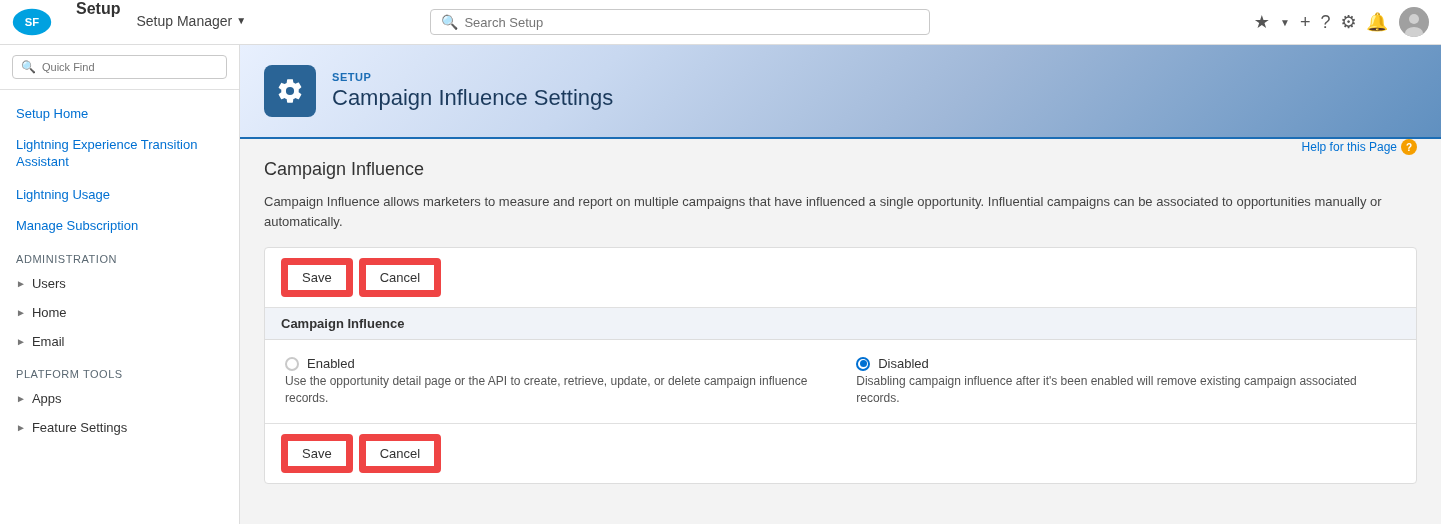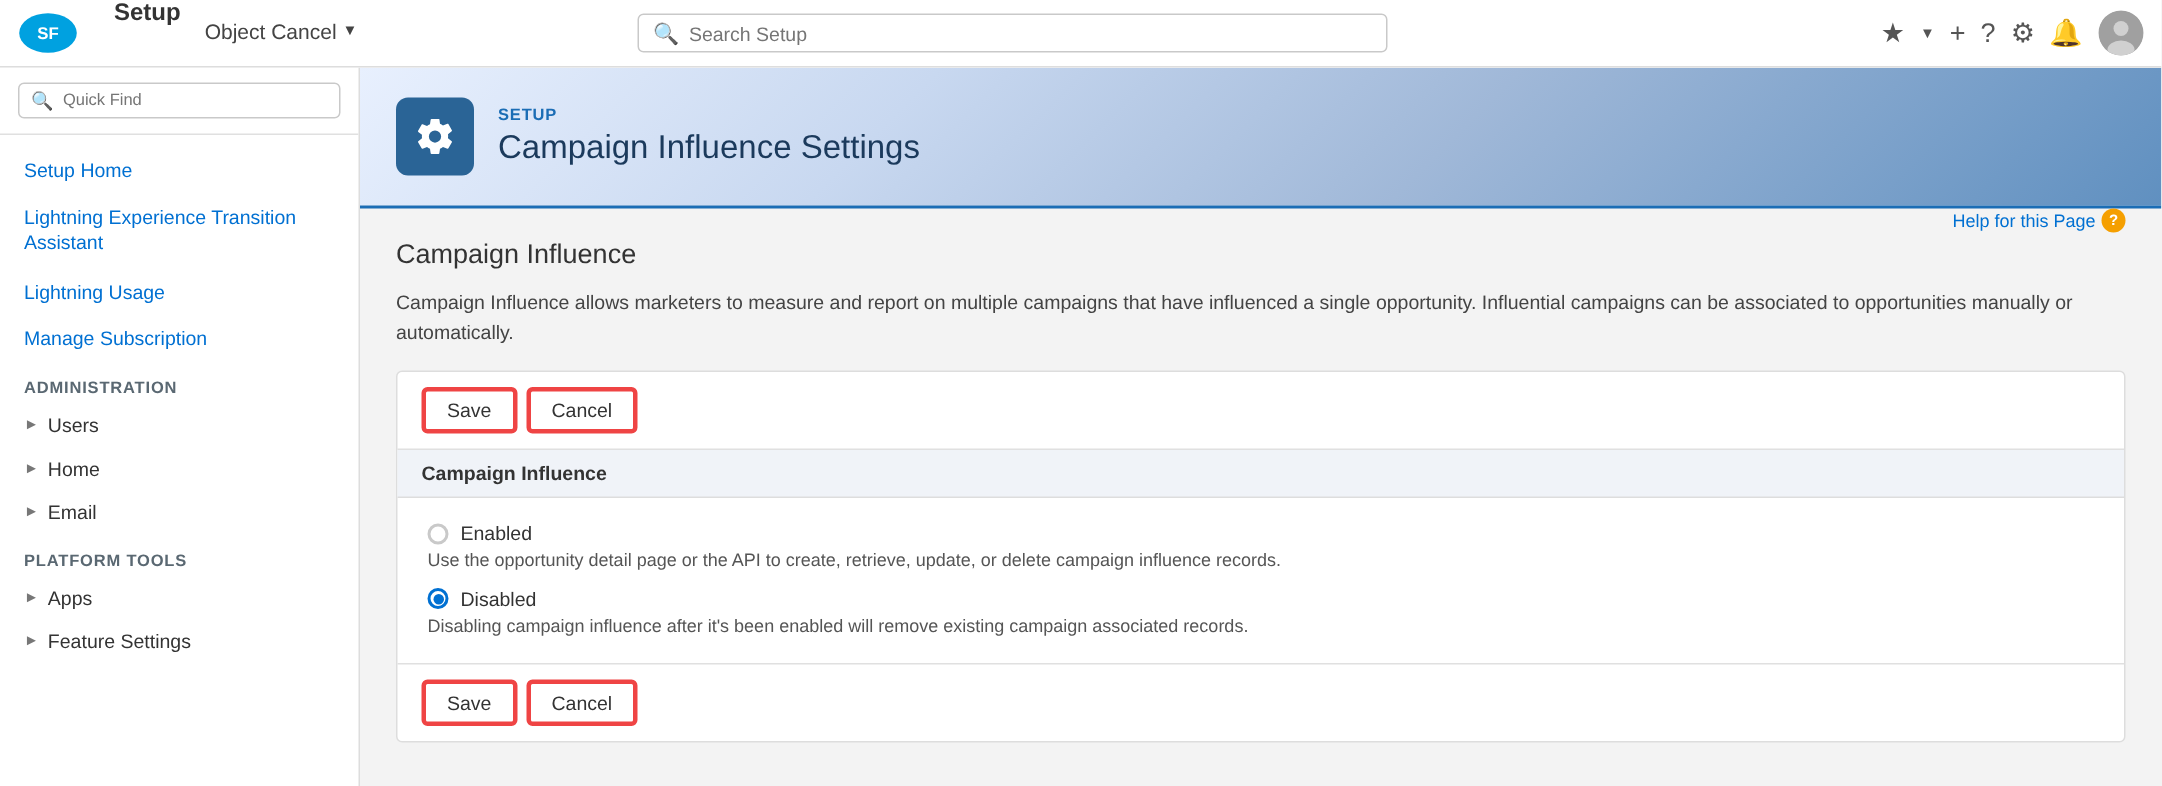--- a/index.html
+++ b/index.html
@@ -51,21 +51,21 @@
       display: flex; align-items: center; border: 1px solid #c9c9c9; border-radius: 4px;
       padding: 4px 8px; gap: 6px; background: #fff;
     }
     .sidebar-search-inner input { border: none; outline: none; font-size: 11px; flex: 1; }
     .sidebar-nav { padding: 8px 0; }
     .sidebar-item {
       padding: 8px 16px; font-size: 13px; color: #0070d2; cursor: pointer;
       display: block; text-decoration: none;
     }
     .sidebar-section-label {
-      padding: 12px 16px 4px; font-size: 11px; font-weight: 700; color: #5a6872;
+      padding: 12px 16px 4px; font-size: 11px; font-weight: 400; color: #5a6872;
       text-transform: uppercase; letter-spacing: 0.05em;
     }
     .sidebar-collapsible {
       display: flex; align-items: center; gap: 6px;
       padding: 7px 16px; font-size: 13px; color: #333; cursor: pointer;
     }
     .chevron-right { font-size: 10px; color: #777; }
 
     
     .content-area { flex: 1; overflow-y: auto; background: #f3f3f3; }
@@ -93,28 +93,28 @@
     .help-icon {
       width: 16px; height: 16px; border-radius: 50%; background: #f59f00;
       color: #fff; font-size: 10px; font-weight: 700;
       display: inline-flex; align-items: center; justify-content: center; cursor: pointer;
     }
     .section-description { font-size: 13px; color: #444; line-height: 1.5; margin-top: 8px; margin-bottom: 16px; }
     .form-container { background: #fff; border: 1px solid #ddd; border-radius: 4px; }
     .form-actions { padding: 10px 16px; display: flex; gap: 6px; border-bottom: 1px solid #e0e0e0; }
     .btn {
       padding: 5px 14px; font-size: 13px; border-radius: 4px; cursor: pointer;
-      border: 3px solid #ef4444; background: #fff; color: #333;
+      border: 7px solid #ef4444; background: #fff; color: #333;
     }
     .form-section-header {
       background: #f0f3f8; padding: 8px 16px; font-size: 13px; font-weight: 600; color: #333;
       border-bottom: 1px solid #ddd;
     }
     .form-section-body { padding: 16px 20px; }
-    .radio-group { display: flex; flex-direction: column; gap: 10px; }
+    .radio-group { display: flex; gap: 10px; }
     .radio-option { display: flex; flex-direction: column; gap: 2px; }
     .radio-label-row { display: flex; align-items: center; gap: 8px; cursor: pointer; }
     .radio-input {
       width: 14px; height: 14px; border-radius: 50%; border: 2px solid #c9c9c9;
       background: #fff; flex-shrink: 0; display: flex; align-items: center; justify-content: center;
     }
     .radio-input.checked { border-color: #0070d2; }
     .radio-input.checked::after {
       content: ''; width: 7px; height: 7px; border-radius: 50%; background: #0070d2;
     }
@@ -131,21 +131,21 @@
 <div class="top-nav">
   <div class="sf-logo">
     <svg viewBox="0 0 100 70" xmlns="http://www.w3.org/2000/svg">
       <ellipse cx="50" cy="35" rx="48" ry="33" fill="#00a1e0"></ellipse>
       <text x="50" y="45" text-anchor="middle" fill="white" font-size="28" font-weight="bold" font-family="Arial">SF</text>
     </svg>
   </div>
   <div class="nav-tabs">
     <div class="nav-title">Setup</div>
     <a class="nav-tab">
-      <span>Object Cancel</span>
+      <span>Setup Manager</span>
       <span style="font-size:10px;margin-left:4px;">▼</span>
     </a>
   </div>
   <div class="search-bar">
     <span style="color:#888;font-size:14px;">🔍</span>
     <input type="text" placeholder="Search Setup" style="">
   </div>
   <div class="top-nav-icons">
     <span class="top-nav-icon">★</span>
     <span style="font-size:10px;color:#555;">▼</span>

